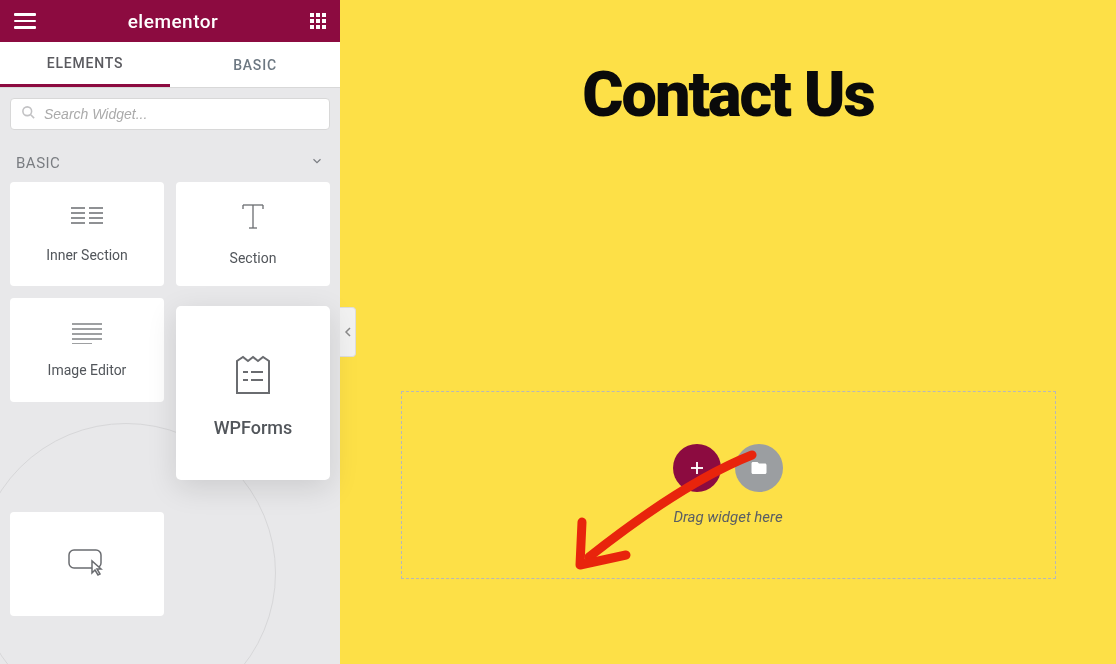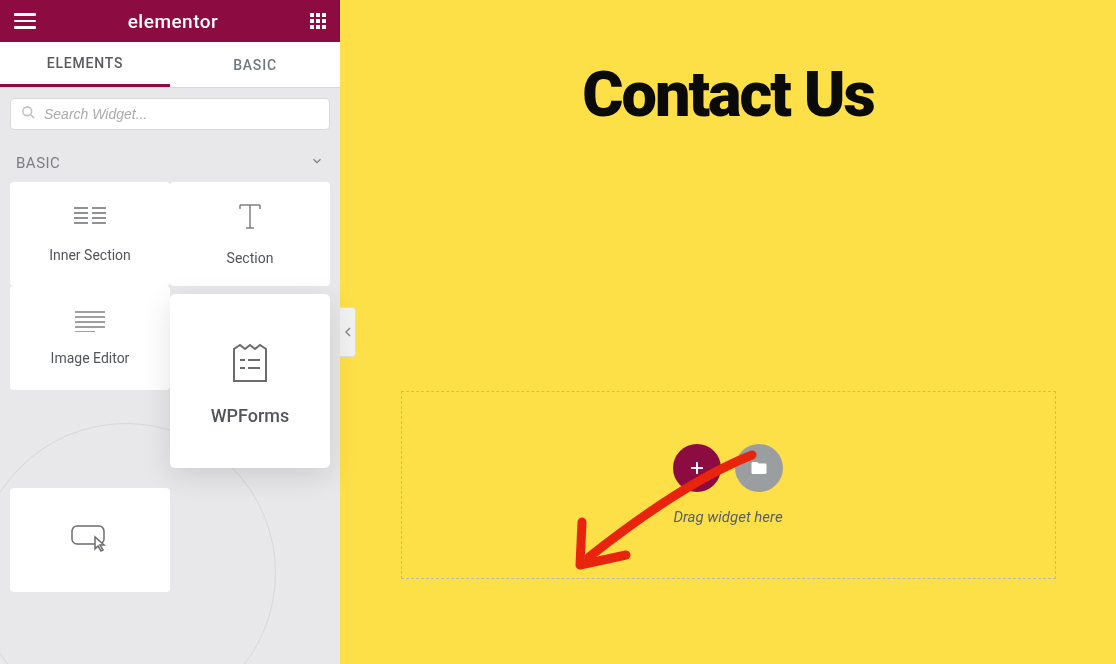--- a/index.html
+++ b/index.html
@@ -20,21 +20,21 @@
     
     .search-wrap { padding: 10px; }
     .search-box { display: flex; align-items: center; background: #fff; border: 1px solid #d8d8d8; border-radius: 4px; height: 32px; padding: 0 10px; }
     .search-icon { color: #c2c2c4; margin-right: 8px; }
     .search-input { border: none; outline: none; font-size: 14px; font-style: italic; color: #999; flex: 1; background: transparent; }
     .search-input::placeholder { color: #aaa; font-style: italic; }
     
     .category-header { display: flex; align-items: center; justify-content: space-between; padding: 14px 16px 10px; color: #7a7d82; font-size: 15px; letter-spacing: 0.5px; cursor: pointer; }
     .chevron { color: #7a7d82; }
     
-    .widgets-grid { display: grid; grid-template-columns: 1fr 1fr; padding: 0 10px; }
+    .widgets-grid { display: grid; grid-template-columns: 1fr 1fr; gap: 12px; padding: 0 10px; }
     .widget-card { background: #fff; border-radius: 4px; height: 104px; display: flex; flex-direction: column; align-items: center; justify-content: center; gap: 14px; cursor: grab; }
     .widget-icon { color: #6a6c70; }
     .widget-label { font-size: 14px; color: #52565b; }
     
     .widget-card.highlighted { position: relative; z-index: 5; border-radius: 5px; box-shadow: 0 8px 30px rgba(0,0,0,0.12); height: 174px; margin-top: 8px; margin-bottom: 20px; }
     .widget-card.highlighted .widget-label { font-size: 18px; font-weight: 500; }
     .highlight-circle { position: absolute; border: 1px solid #d7d7d9; border-radius: 50%; width: 300px; height: 300px; left: -24px; top: 423px; pointer-events: none; }
     
     .main { flex: 1; height: 100%; position: relative; background: #fde047; }
     .collapse-handle { position: absolute; left: 0; top: 50%; transform: translateY(-50%); width: 16px; height: 50px; background: #f1f1f1; border: 1px solid #ddd; border-left: none; border-radius: 0 4px 4px 0; display: flex; align-items: center; justify-content: center; color: #8a8a8a; cursor: pointer; font-size: 12px; }

